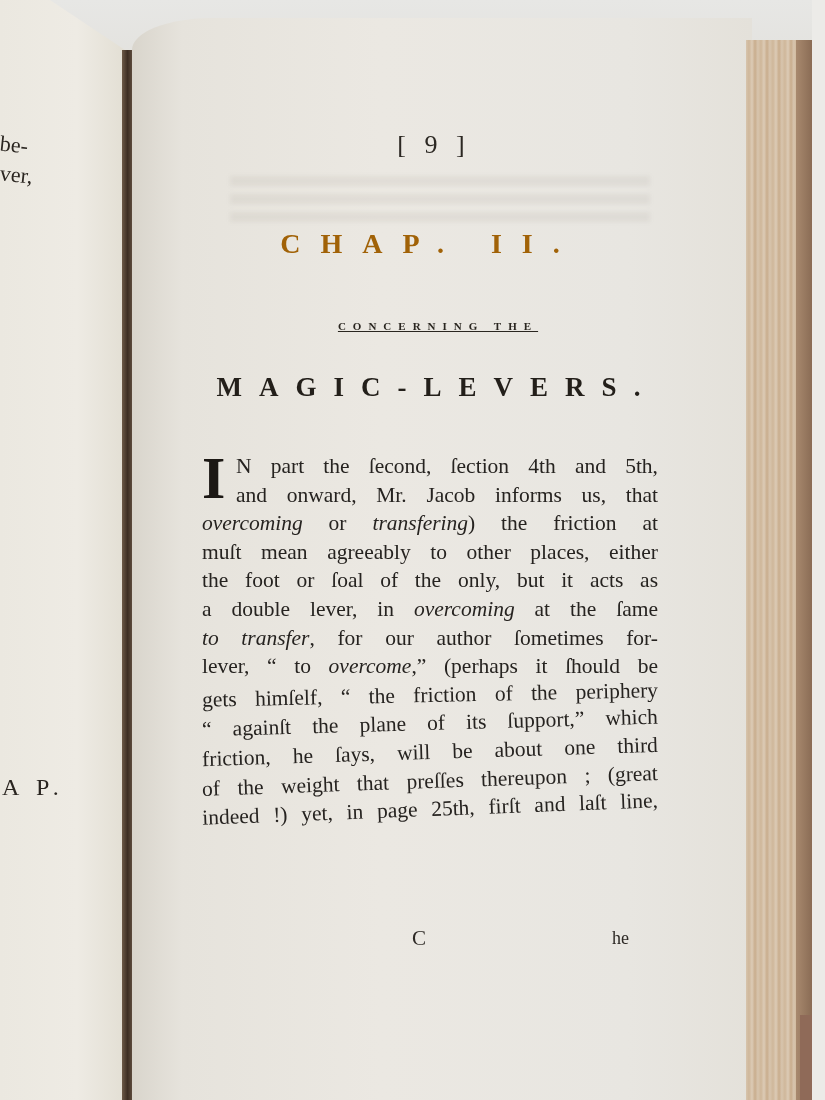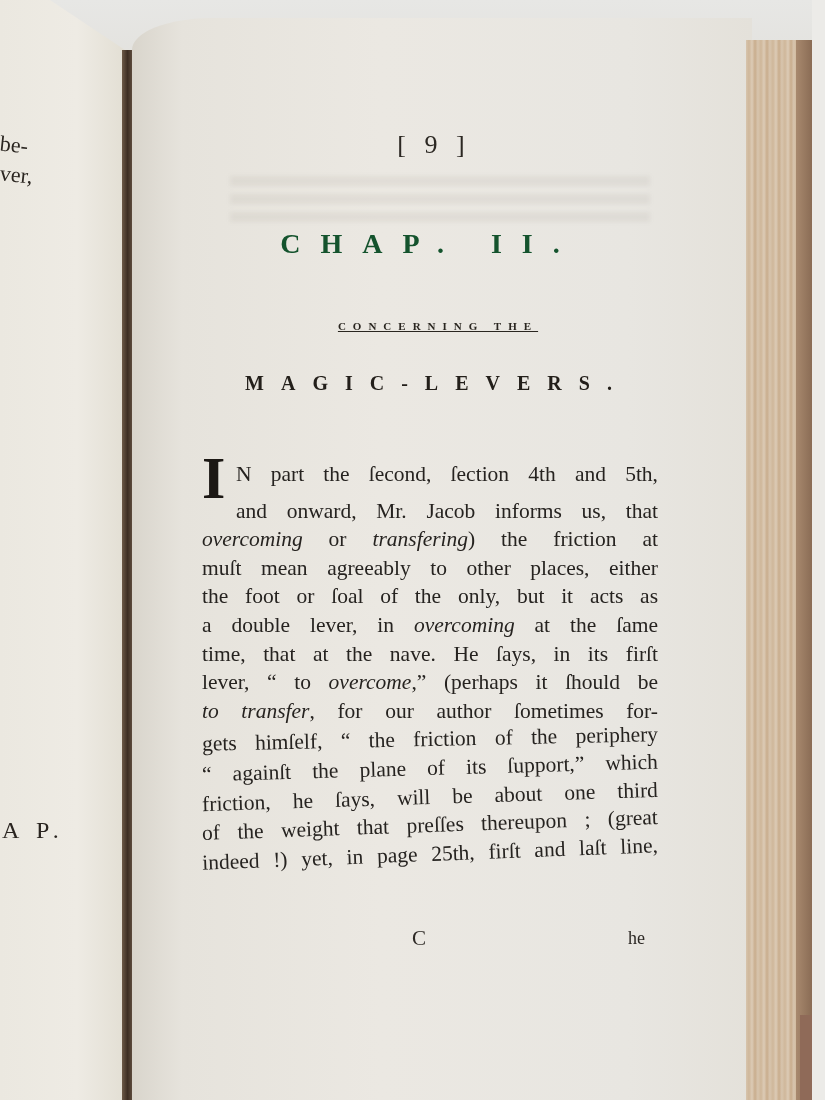--- a/index.html
+++ b/index.html
@@ -15,21 +15,21 @@
     
     .left-page {
       position: absolute; left: 0; top: 0; width: 128px; height: 1100px;
       background: linear-gradient(90deg, #ebe8e0 0%, #eeebe4 60%, #e2ded3 100%);
       clip-path: polygon(0 0, 50px 0, 128px 52px, 128px 1100px, 0 1100px);
     }
     .left-text {
       position: absolute; left: 0; color: #2b2621;
       font-size: 22px; line-height: 26px; transform: rotate(6deg);
     }
-    .left-chap { position: absolute; left: 2px; top: 817px; font-size: 24px; letter-spacing: 6px; color: #2a2520; }
+    .left-chap { position: absolute; left: 2px; top: 774px; font-size: 24px; letter-spacing: 6px; color: #2a2520; }
     .gutter {
       position: absolute; left: 122px; top: 50px; width: 14px; height: 1050px;
       background: linear-gradient(90deg, #6d5a48 0%, #3d2e23 40%, #7a6654 100%);
     }
     
     .page {
       position: absolute; left: 132px; top: 18px; width: 620px; height: 1082px;
       background: linear-gradient(90deg, #d9d5cc 0%, #e6e3dc 8%, #ebe8e2 40%, #e8e6e1 80%, #e4e1da 100%);
       border-top-left-radius: 80px 32px;
     }
@@ -43,46 +43,46 @@
     }
     .cover-edge-bottom { position: absolute; left: 800px; top: 1015px; width: 12px; height: 85px; background: #8f6a58; }
     .right-bg { position: absolute; left: 812px; top: 0; width: 13px; height: 1100px; background: #ecebe8; }
 
     .pg-num {
       position: absolute; left: 394px; top: 130px; width: 80px; text-align: center;
       font-size: 26px; color: #2c2823; letter-spacing: 6px;
     }
     .chap {
       position: absolute; left: 260px; top: 228px; width: 340px; text-align: center;
-      font-size: 28px; font-weight: bold; color: #14532d; letter-spacing: 20px;
+      font-size: 28px; font-weight: bold; color: #a16207; letter-spacing: 20px;
     }
     .concerning {
       position: absolute; left: 318px; top: 320px; width: 240px; text-align: center;
       font-size: 11px; font-weight: bold; color: #2a2620; letter-spacing: 7px; text-decoration: underline;
     }
     .magic {
       position: absolute; left: 212px; top: 372px; width: 450px; text-align: center;
-      font-size: 20px; font-weight: bold; color: #231f1a; letter-spacing: 17px;
+      font-size: 27px; font-weight: bold; color: #231f1a; letter-spacing: 17px;
     }
     .body-text {
       position: absolute; left: 202px; top: 452px; width: 456px;
       font-size: 21.5px; line-height: 28.6px; color: #262320;
     }
     .line { display: block; white-space: nowrap; text-align: justify; text-align-last: justify; height: 28.6px; }
-    .line.indent { padding-left: 34px; margin-top: 8px; }
+    .line.indent { padding-left: 34px; }
     .dropcap {
       position: absolute; left: 202px; top: 452px; font-size: 60px; line-height: 52px;
       font-weight: bold; color: #1c1814;
     }
     .line em { font-style: italic; }
     .sig {
       position: absolute; left: 412px; top: 926px; font-size: 21px; color: #2d2925;
     }
     .catch {
-      position: absolute; left: 612px; top: 928px; font-size: 18px; color: #2d2925; margin-left: 16px;
+      position: absolute; left: 612px; top: 928px; font-size: 18px; color: #2d2925;
     }
     .show-through {
       position: absolute; left: 230px; top: 168px; width: 420px; height: 60px;
       background: repeating-linear-gradient(180deg, transparent 0 8px, rgba(120,110,95,0.08) 8px 18px);
       filter: blur(2px);
     }
   </style>
 </head>
 <body>
 
@@ -108,23 +108,22 @@
 
 <div class="dropcap">I</div>
 
 <div class="body-text">
   <span class="line indent">N part the ſecond, ſection 4th and 5th,</span>
   <span class="line indent">and onward, Mr. Jacob informs us, that</span>
   <span class="line"><em>overcoming</em><span> or </span><em>transfering</em><span>) the friction at</span></span>
   <span class="line">muſt mean agreeably to other places, either</span>
   <span class="line">the foot or ſoal of the only, but it acts as</span>
   <span class="line"><span>a double lever, in </span><em>overcoming</em><span> at the ſame</span></span>
-  <span class="line">time, that at the nave.  He ſays, in its firſt</span>
+  <span class="line"><em>to transfer</em><span>, for our author ſometimes for-</span></span>
   <span class="line"><span>lever, “ to </span><em>overcome</em><span>,” (perhaps it ſhould be</span></span>
-  <span class="line"><em>to transfer</em><span>, for our author ſometimes for-</span></span>
   <span class="line" style="transform: rotate(-1.2deg);">gets himſelf,  “ the friction of the periphery</span>
   <span class="line" style="transform: rotate(-1.6deg);">“ againſt the plane of its ſupport,” which</span>
   <span class="line" style="transform: rotate(-1.8deg);">friction, he ſays, will be about one third</span>
   <span class="line" style="transform: rotate(-2deg);">of the weight that preſſes thereupon ; (great</span>
   <span class="line" style="transform: rotate(-2.2deg);">indeed !) yet, in page 25th, firſt and laſt line,</span>
 </div>
 
 <div class="sig">C</div>
 <div class="catch">he</div>
 

